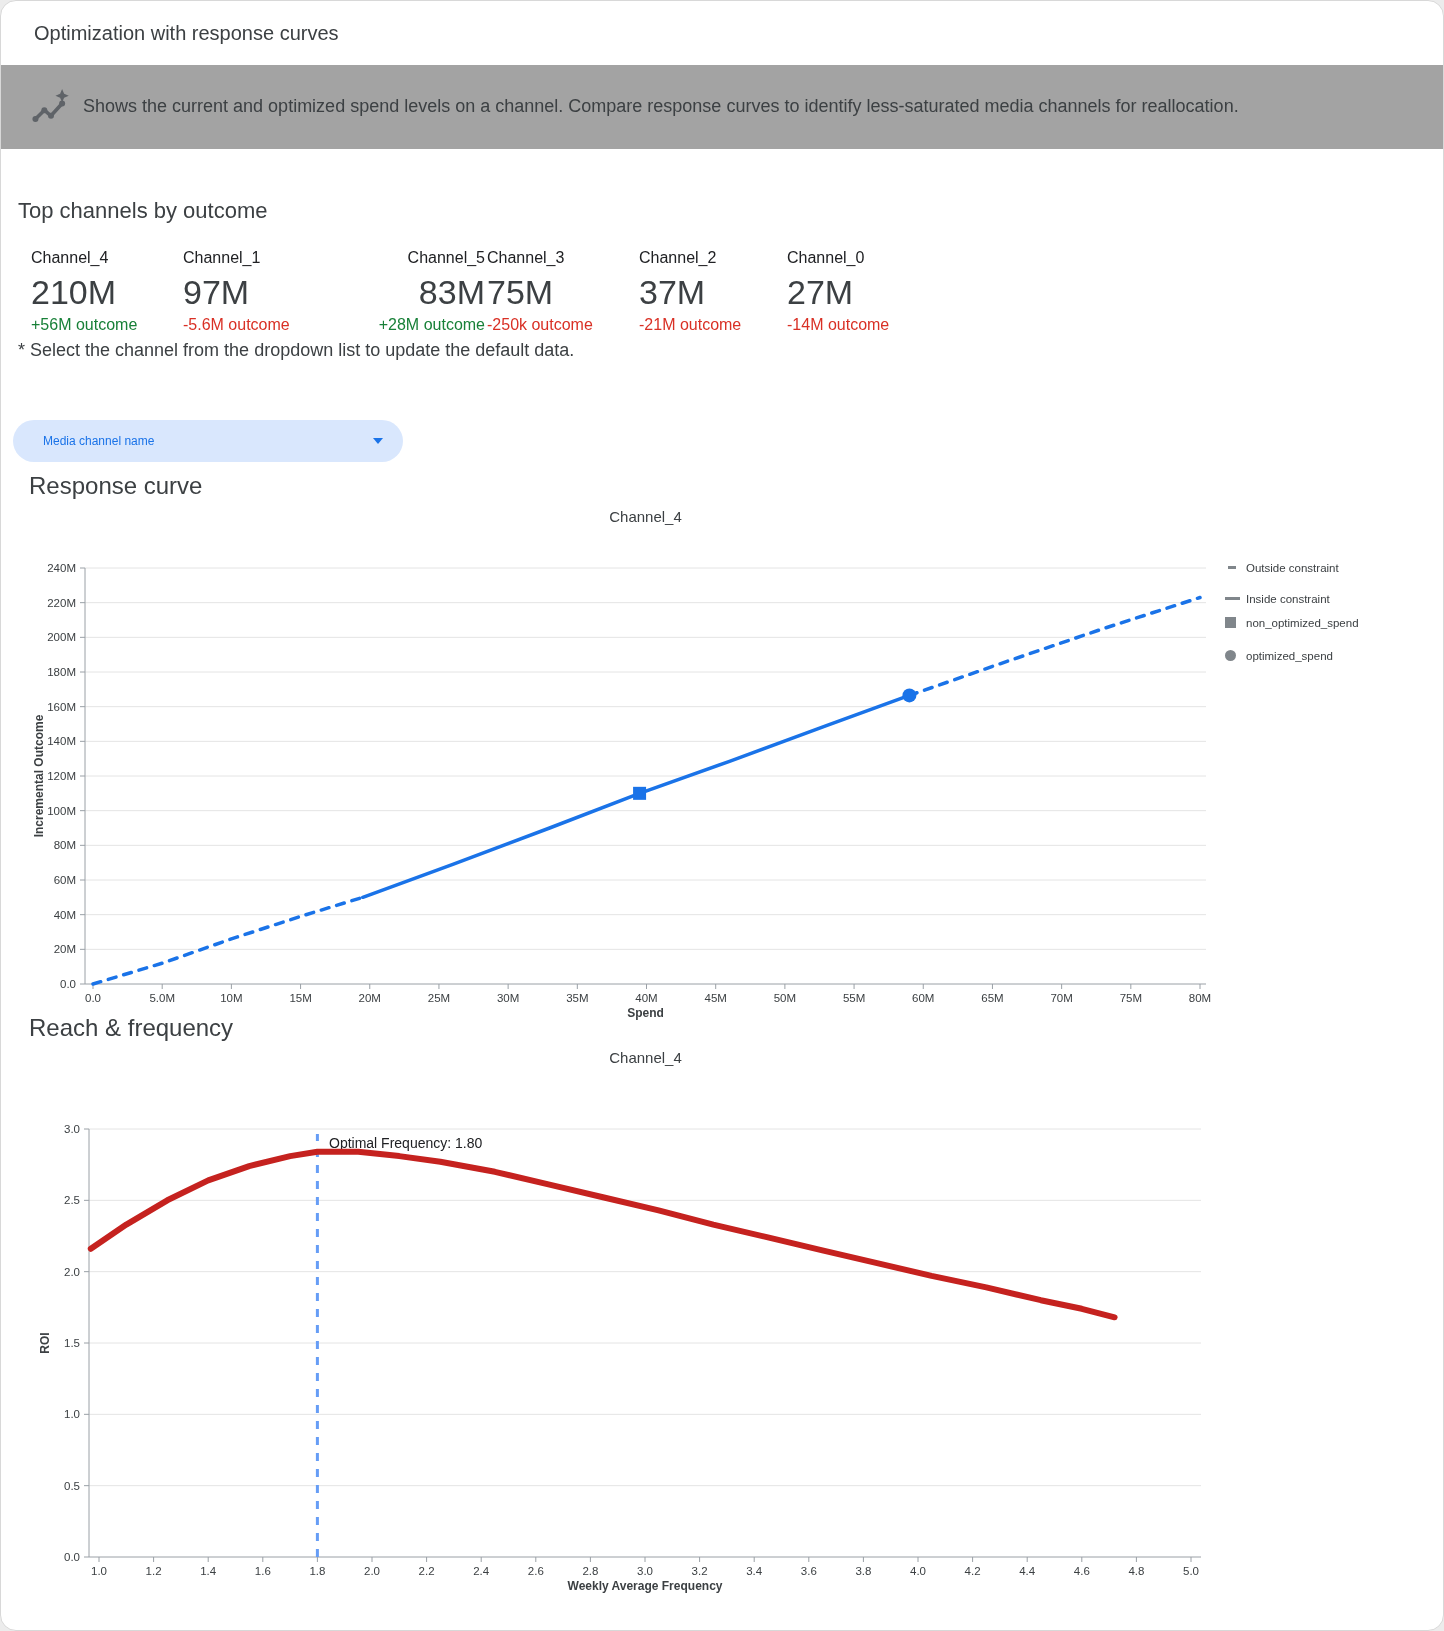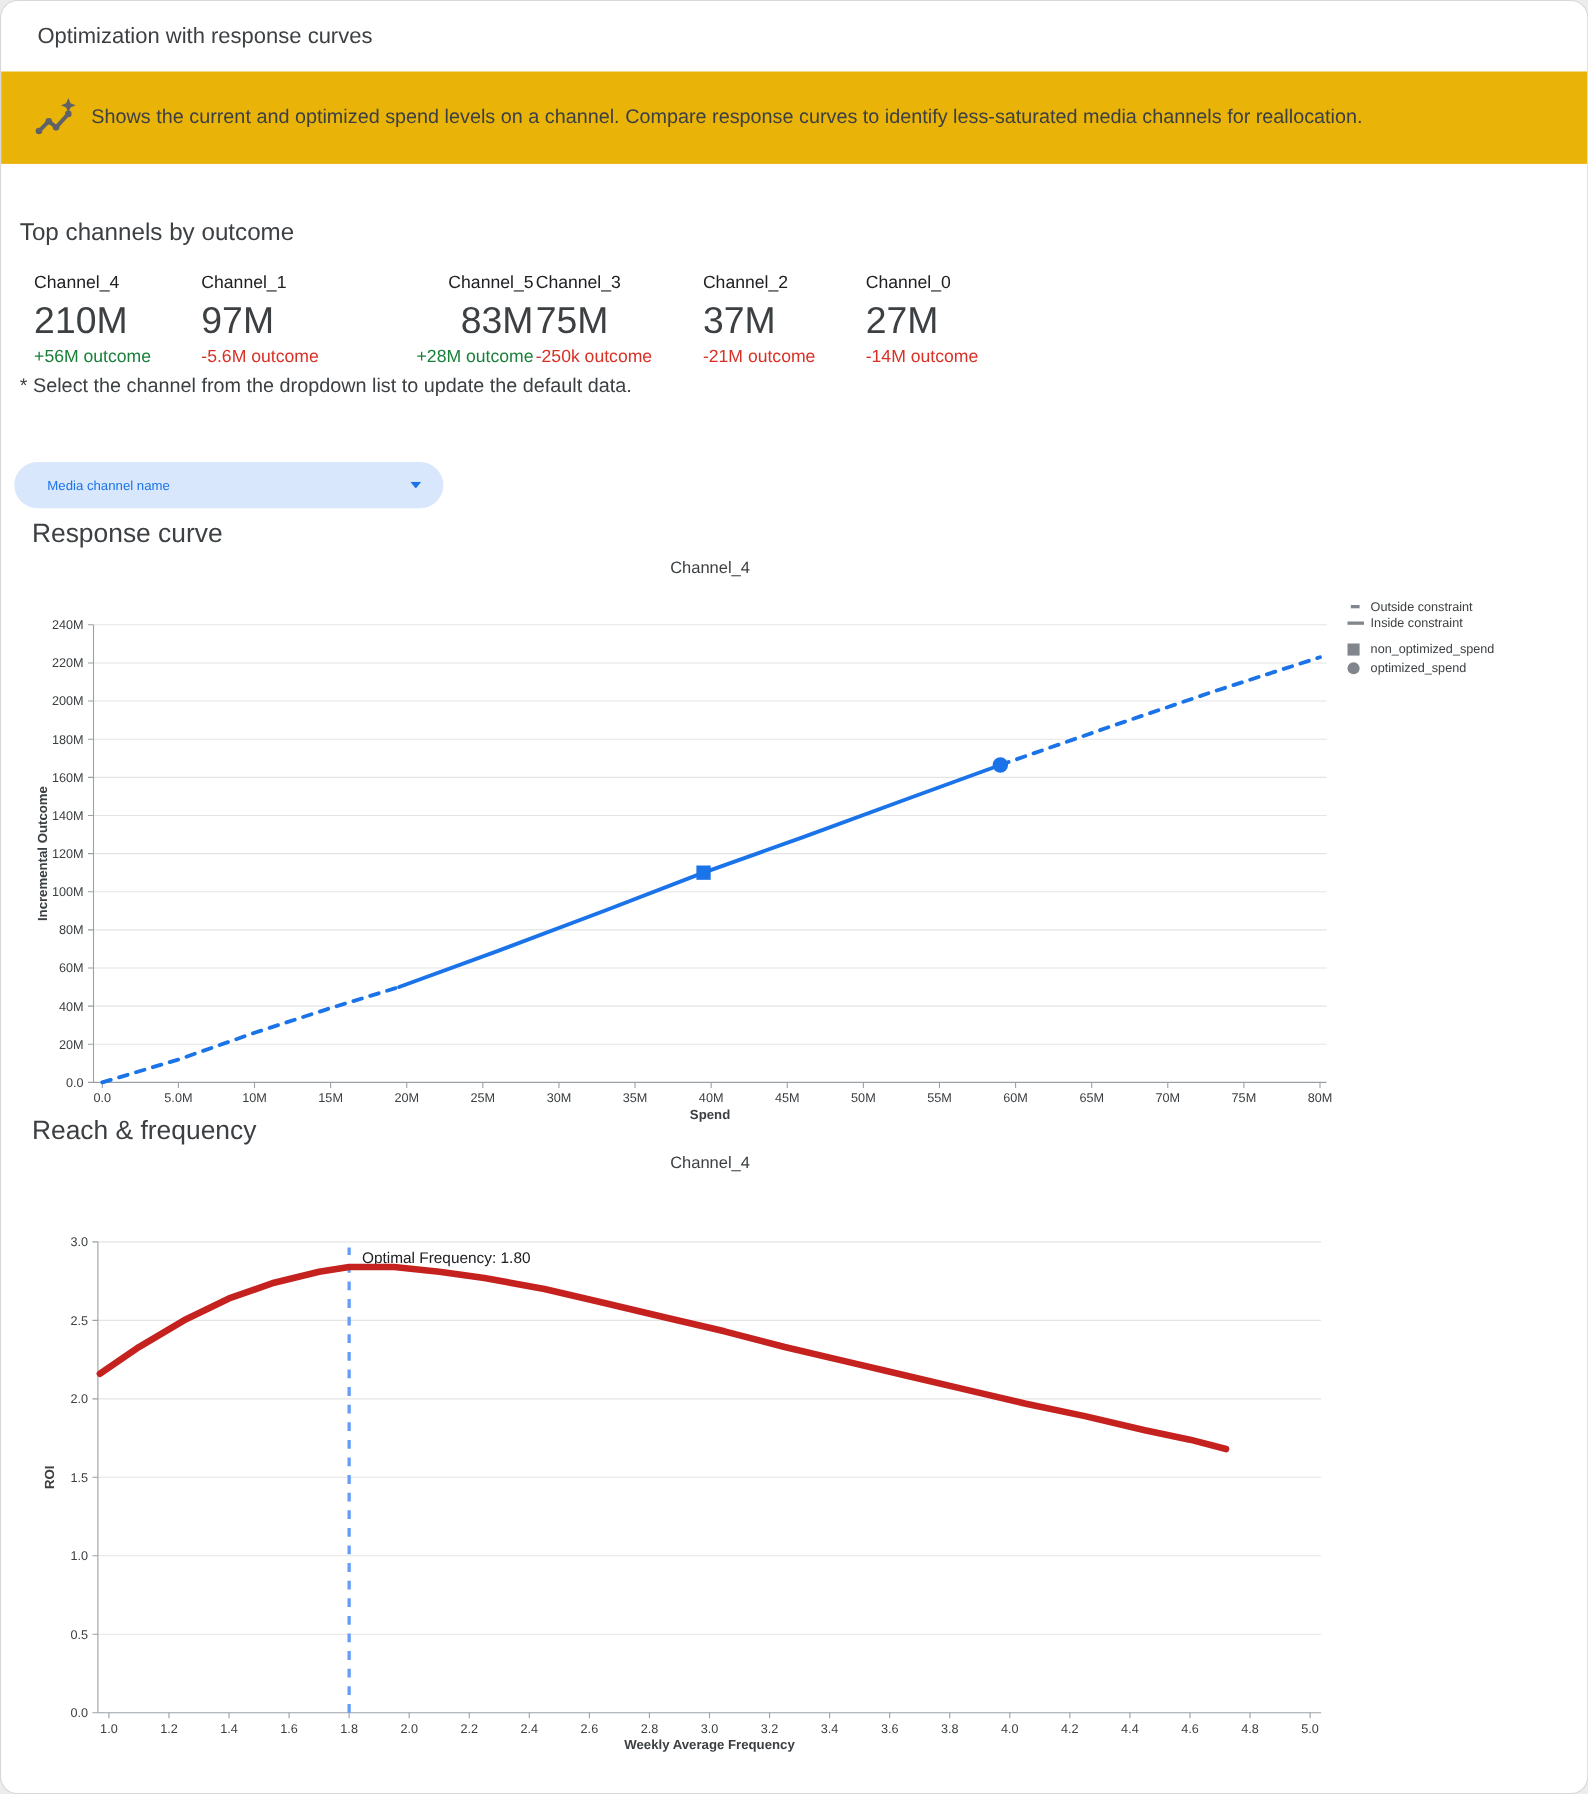--- a/index.html
+++ b/index.html
@@ -1,19 +1,19 @@
 <!DOCTYPE html>
 <html><head>
 <meta charset="utf-8">
 <style>
   html,body{margin:0;padding:0;background:#ececec;font-family:"Liberation Sans",sans-serif;}
   .card{position:relative;width:1442px;height:1629px;background:#ffffff;border:1px solid #d8d8d8;
         border-radius:16px;overflow:hidden;color:#3c4043;}
   .title{position:absolute;left:33px;top:21px;font-size:20px;color:#3c4043;}
-  .banner{position:absolute;left:0;top:64px;width:100%;height:84px;background:#eab308;}
+  .banner{position:absolute;left:0;top:64px;width:100%;height:84px;background:#a3a3a3;}
   .banner svg{position:absolute;left:30px;top:23px;}
   .banner-text{position:absolute;left:82px;top:31px;font-size:18px;color:#3c4043;}
   .h-top{position:absolute;left:17px;top:197px;font-size:22px;color:#3c4043;}
   .channel{position:absolute;top:248px;width:150px;}
   .c-name{font-size:16px;color:#202124;margin-bottom:7px;}
   .c-value{font-size:34px;color:#3c4043;line-height:37px;margin-bottom:5px;}
   .c-outcome{font-size:16px;}
   .pos{color:#188038}.neg{color:#d93025}
   .note{position:absolute;left:17px;font-size:18px;color:#3c4043;}
   .n1{top:339px}.n2{top:382px}
@@ -28,21 +28,21 @@
   .chart{position:absolute;left:0;}
   .c1{top:500px;width:1444px;height:530px;}
   .c2{top:1075px;width:1444px;height:556px;}
   .axis-label{position:absolute;font-size:12px;font-weight:bold;color:#3c4043;}
   .xlab1{top:1005px;left:84px;width:1121px;text-align:center;}
   .xlab2{top:1578px;left:88px;width:1112px;text-align:center;}
   .ylab{white-space:nowrap;transform:translate(-50%,-50%) rotate(-90deg);}
   .ylab1{left:38px;top:775px;}
   .ylab2{left:44px;top:1342px;}
   .legend{position:absolute;left:1224px;top:543px;}
-  .lrow{display:flex;align-items:center;height:15px;}
+  .lrow{display:flex;align-items:center;height:15px;margin-top:16px;}
   .lrow.gap{margin-top:7px;height:19px;}
   .lmark{width:21px;display:flex;align-items:center;flex:none;}
   .mk-dash-short{width:8px;height:2.5px;background:#80868b;margin-left:3px;}
   .mk-dash-long{width:15px;height:2.5px;background:#80868b;}
   .mk-square{width:11px;height:11px;background:#80868b;}
   .mk-circle{width:11px;height:11px;background:#80868b;border-radius:50%;}
   .ltext{font-size:11.5px;color:#3c4043;}
   svg text.tick{font-family:"Liberation Sans",sans-serif;font-size:11.5px;fill:#3c4043;}
   svg text.ann{font-family:"Liberation Sans",sans-serif;font-size:14px;fill:#202124;}
 </style>

